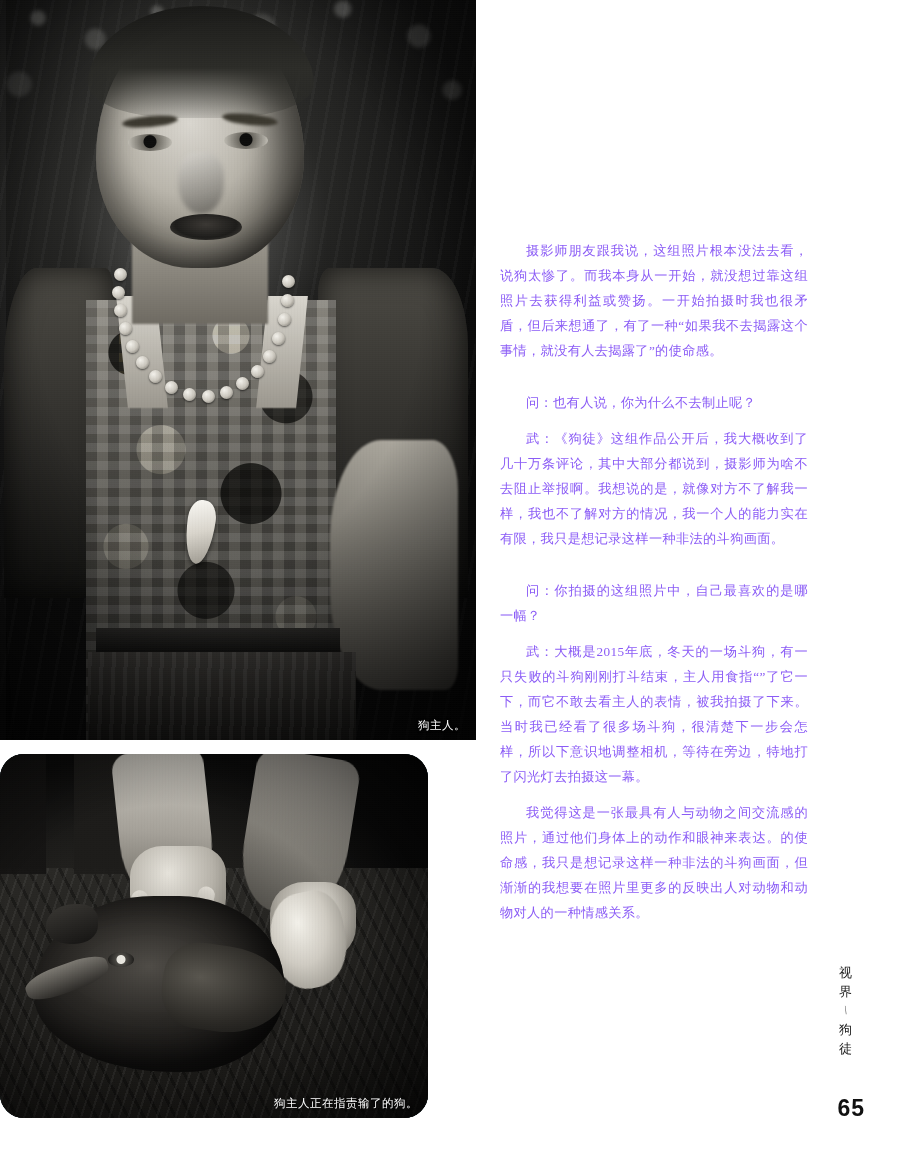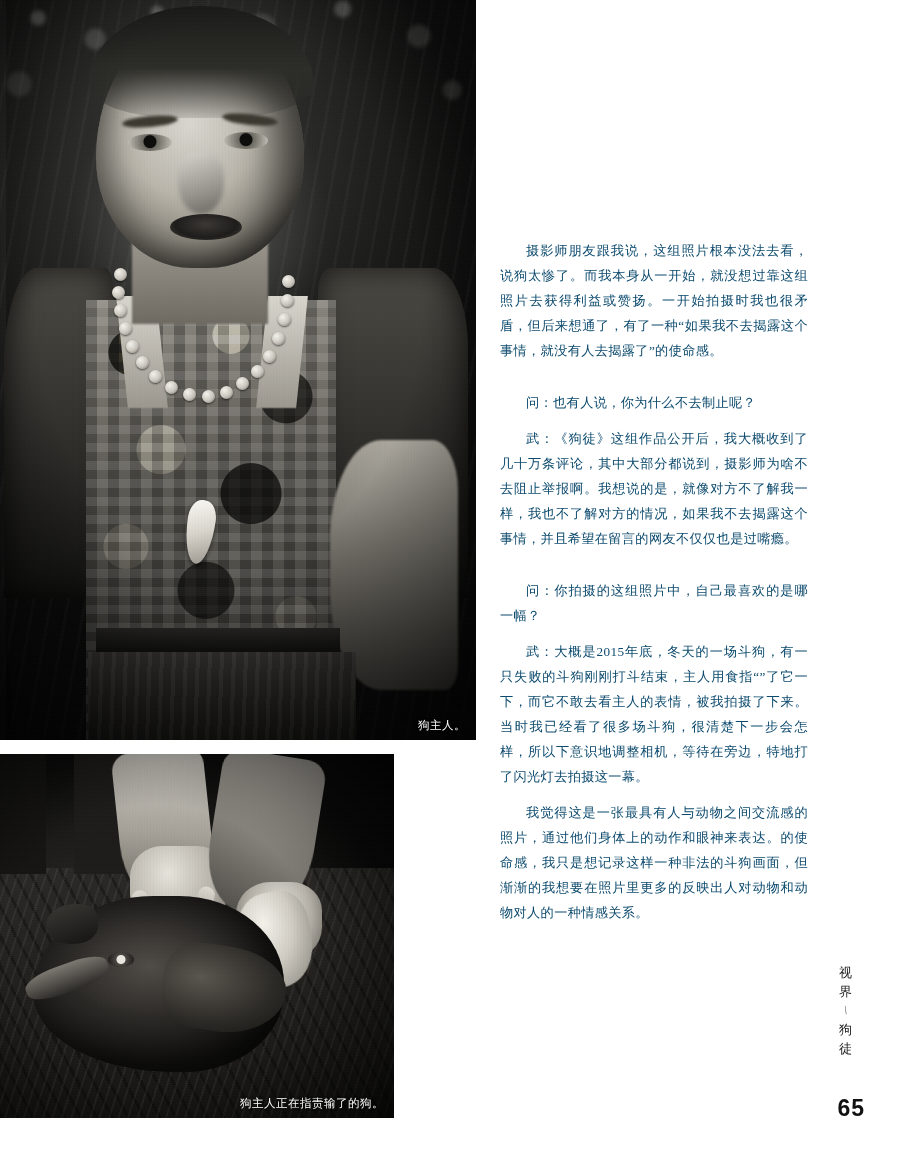--- a/index.html
+++ b/index.html
@@ -39,22 +39,23 @@
   }
 
   .photo-top {
     top: 0;
     width: 476px;
     height: 740px;
   }
 
   .photo-bottom {
     top: 754px;
-    width: 394px;
+    width: 428px;
     height: 364px;
+    border-radius: 24px;
   }
 
   .caption {
     position: absolute;
     right: 10px;
     bottom: 7px;
     color: #ffffff;
     font-size: 11.5px;
     letter-spacing: 0.5px;
     font-family: "Liberation Sans", sans-serif;
@@ -381,21 +382,21 @@
     position: absolute;
     left: 500px;
     top: 238px;
     width: 308px;
   }
 
   .para {
     margin: 0 0 11px 0;
     font-size: 13.2px;
     line-height: 25px;
-    color: #0c4a6e;
+    color: #8b5cf6;
     text-align: justify;
     letter-spacing: 0.35px;
     font-family: "Liberation Serif", "DejaVu Serif", serif;
   }
   .para.indent { text-indent: 26px; }
   .para.qa { margin-top: 27px; text-indent: 26px; }
 
   
   .side-label {
     position: absolute;
@@ -514,21 +515,21 @@
       <div class="p2-vignette"></div>
       <div class="p2-grain"></div>
 
       <div class="caption">狗主人正在指责输了的狗。</div>
     </div>
   </div>
 
   <div class="text-column">
     <p class="para indent">摄影师朋友跟我说，这组照片根本没法去看，说狗太惨了。而我本身从一开始，就没想过靠这组照片去获得利益或赞扬。一开始拍摄时我也很矛盾，但后来想通了，有了一种“如果我不去揭露这个事情，就没有人去揭露了”的使命感。</p>
     <p class="para qa">问：也有人说，你为什么不去制止呢？</p>
-    <p class="para indent">武：《狗徒》这组作品公开后，我大概收到了几十万条评论，其中大部分都说到，摄影师为啥不去阻止举报啊。我想说的是，就像对方不了解我一样，我也不了解对方的情况，如果我不去揭露这个事情，并且希望在留言的网友不仅仅也是过嘴瘾。</p>
+    <p class="para indent">武：《狗徒》这组作品公开后，我大概收到了几十万条评论，其中大部分都说到，摄影师为啥不去阻止举报啊。我想说的是，就像对方不了解我一样，我也不了解对方的情况，我一个人的能力实在有限，我只是想记录这样一种非法的斗狗画面。</p>
     <p class="para qa">问：你拍摄的这组照片中，自己最喜欢的是哪一幅？</p>
     <p class="para indent">武：大概是2015年底，冬天的一场斗狗，有一只失败的斗狗刚刚打斗结束，主人用食指“”了它一下，而它不敢去看主人的表情，被我拍摄了下来。当时我已经看了很多场斗狗，很清楚下一步会怎样，所以下意识地调整相机，等待在旁边，特地打了闪光灯去拍摄这一幕。</p>
     <p class="para indent">我觉得这是一张最具有人与动物之间交流感的照片，通过他们身体上的动作和眼神来表达。的使命感，我只是想记录这样一种非法的斗狗画面，但渐渐的我想要在照片里更多的反映出人对动物和动物对人的一种情感关系。</p>
   </div>
 
   <div class="side-label">
     <span>视界</span>
     <span class="slash">\</span>
     <span>狗徒</span>
   </div>

